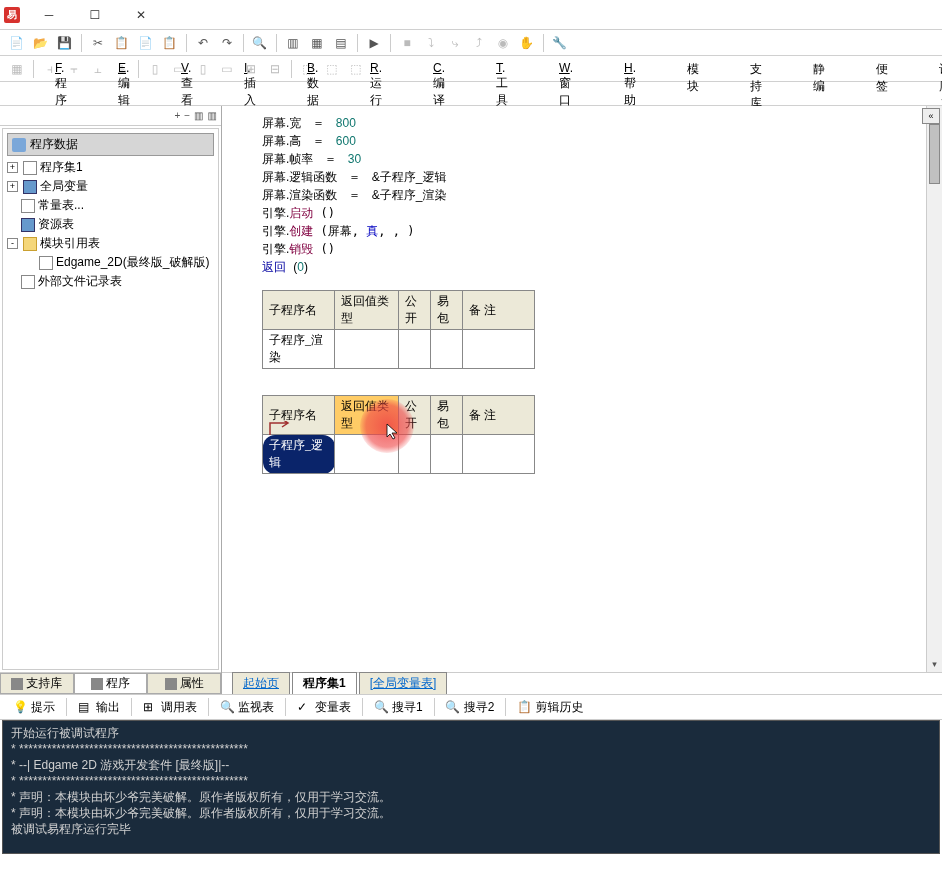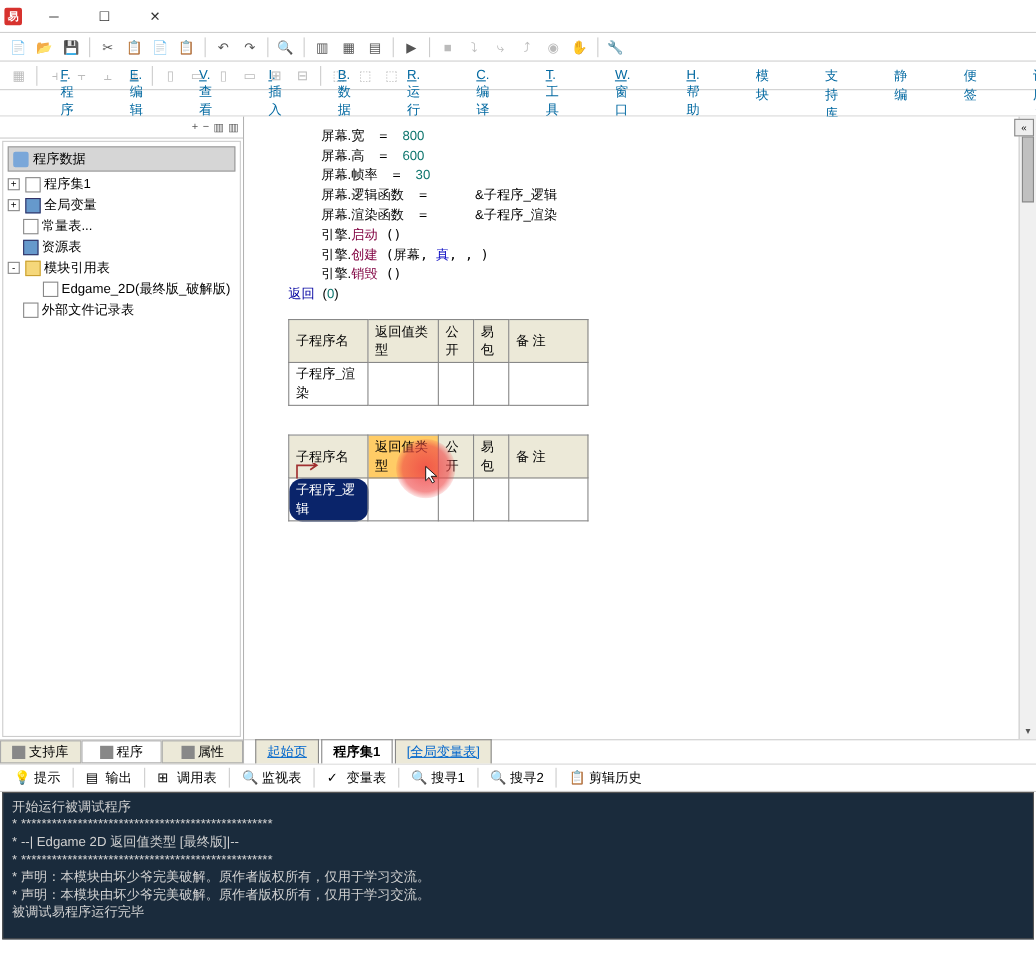--- a/index.html
+++ b/index.html
@@ -8,21 +8,21 @@
 .titlebar .logo { width: 16px; height: 16px; background: #d7322e; border-radius: 2px; margin-right: 6px; display: inline-flex; align-items: center; justify-content: center; color: #fff; font-size: 10px; font-weight: bold; }
 .titlebar .title { flex: 1; color: #000; font-size: 13px; }
 .titlebar .wbtn { width: 46px; height: 28px; display: flex; align-items: center; justify-content: center; color: #333; }
 
 .toolbar { height: 26px; border-bottom: 1px solid #d0d0d0; display: flex; align-items: center; padding: 0 6px; gap: 2px; }
 .toolbar .tbtn { width: 22px; height: 22px; display: inline-flex; align-items: center; justify-content: center; color: #555; border: 1px solid transparent; }
 .toolbar .sep { width: 1px; height: 18px; background: #ccc; margin: 0 3px; }
 
 .menubar { height: 24px; border-bottom: 1px solid #d0d0d0; display: flex; align-items: center; padding: 0 6px; gap: 0; }
 .menubar .mlogo { width: 18px; height: 18px; background: #d7322e; border-radius: 2px; margin-right: 6px; }
-.menubar .mitem { padding: 2px 8px; color: #0369a1; margin-left: 35px; }
+.menubar .mitem { padding: 2px 8px; color: #000000; margin-left: 35px; }
 .menubar .mitem u { text-decoration: underline; }
 .menubar .spacer { flex: 1; }
 .mdi-btns { display: flex; gap: 2px; }
 .mdi-btns .mb { width: 18px; height: 16px; border: 1px solid #999; background: #eee; font-size: 9px; display: flex; align-items: center; justify-content: center; }
 
 .main { display: flex; height: 588px; }
 .left-panel { width: 222px; border-right: 1px solid #aaa; display: flex; flex-direction: column; background: #fff; }
 .left-tools { height: 20px; border-bottom: 1px solid #ccc; display: flex; align-items: center; justify-content: flex-end; padding-right: 4px; gap: 4px; }
 .left-tools span { font-size: 10px; color: #555; }
 .tree { flex: 1; padding: 4px; border: 1px solid #ccc; margin: 2px; overflow: auto; }
@@ -40,21 +40,21 @@
 .left-tabs { height: 22px; border-top: 1px solid #ccc; display: flex; }
 .left-tab { flex: 1; border: 1px solid #aaa; background: #ece9d8; display: flex; align-items: center; justify-content: center; gap: 3px; font-size: 11px; }
 .left-tab .licon { width: 12px; height: 12px; background: #888; }
 .left-tab.active { background: #fff; }
 
 .editor-area { flex: 1; position: relative; display: flex; flex-direction: column; background: #fff; }
 .ed-content { flex: 1; overflow: auto; position: relative; padding: 8px 8px 8px 40px; }
 .ed-overflow-btn { position: absolute; right: 2px; top: 2px; width: 18px; height: 16px; border: 1px solid #888; background: #eee; font-size: 9px; display: flex; align-items: center; justify-content: center; z-index: 5; }
 
 .code-line { line-height: 18px; font-family: SimSun, monospace; white-space: pre; }
-.code-line .obj { color: #000; margin-left: 30px; }
+.code-line .obj { color: #000; }
 .code-line .eq { color: #000; padding: 0 4px; }
 .code-line .num { color: #0f766e; }
 .code-line .str { color: #008080; }
 .code-line .kw { color: #0000a0; }
 .code-line .method { color: #800040; }
 .code-line .paren { color: #000; }
 .code-line .arg-blue { color: #0000c0; }
 
 .sub-table { border-collapse: collapse; margin: 14px 0 4px 0; }
 .sub-table th, .sub-table td { border: 1px solid #888; padding: 2px 6px; font-family: SimSun; font-size: 12px; text-align: left; font-weight: normal; height: 20px; }
@@ -369,19 +369,19 @@
   <div class="sbtn">
       <span class="sicon">📋</span>
       <span>剪辑历史</span>
     </div>
 </div>
 
 <div class="console">
   <div id="console-lines">
       <div class="line">开始运行被调试程序</div>
       <div class="line">* *************************************************</div>
-      <div class="line">* --| Edgame 2D 返回值类型 [最终版]|--</div>
+      <div class="line">* --| Edgame 2D 游戏开发套件 [最终版]|--</div>
       <div class="line">* *************************************************</div>
       <div class="line">* 声明：本模块由坏少爷完美破解。原作者版权所有，仅用于学习交流。</div>
       <div class="line">* 声明：本模块由坏少爷完美破解。原作者版权所有，仅用于学习交流。</div>
       <div class="line">被调试易程序运行完毕</div>
     </div>
 </div>
 
 </body></html>

